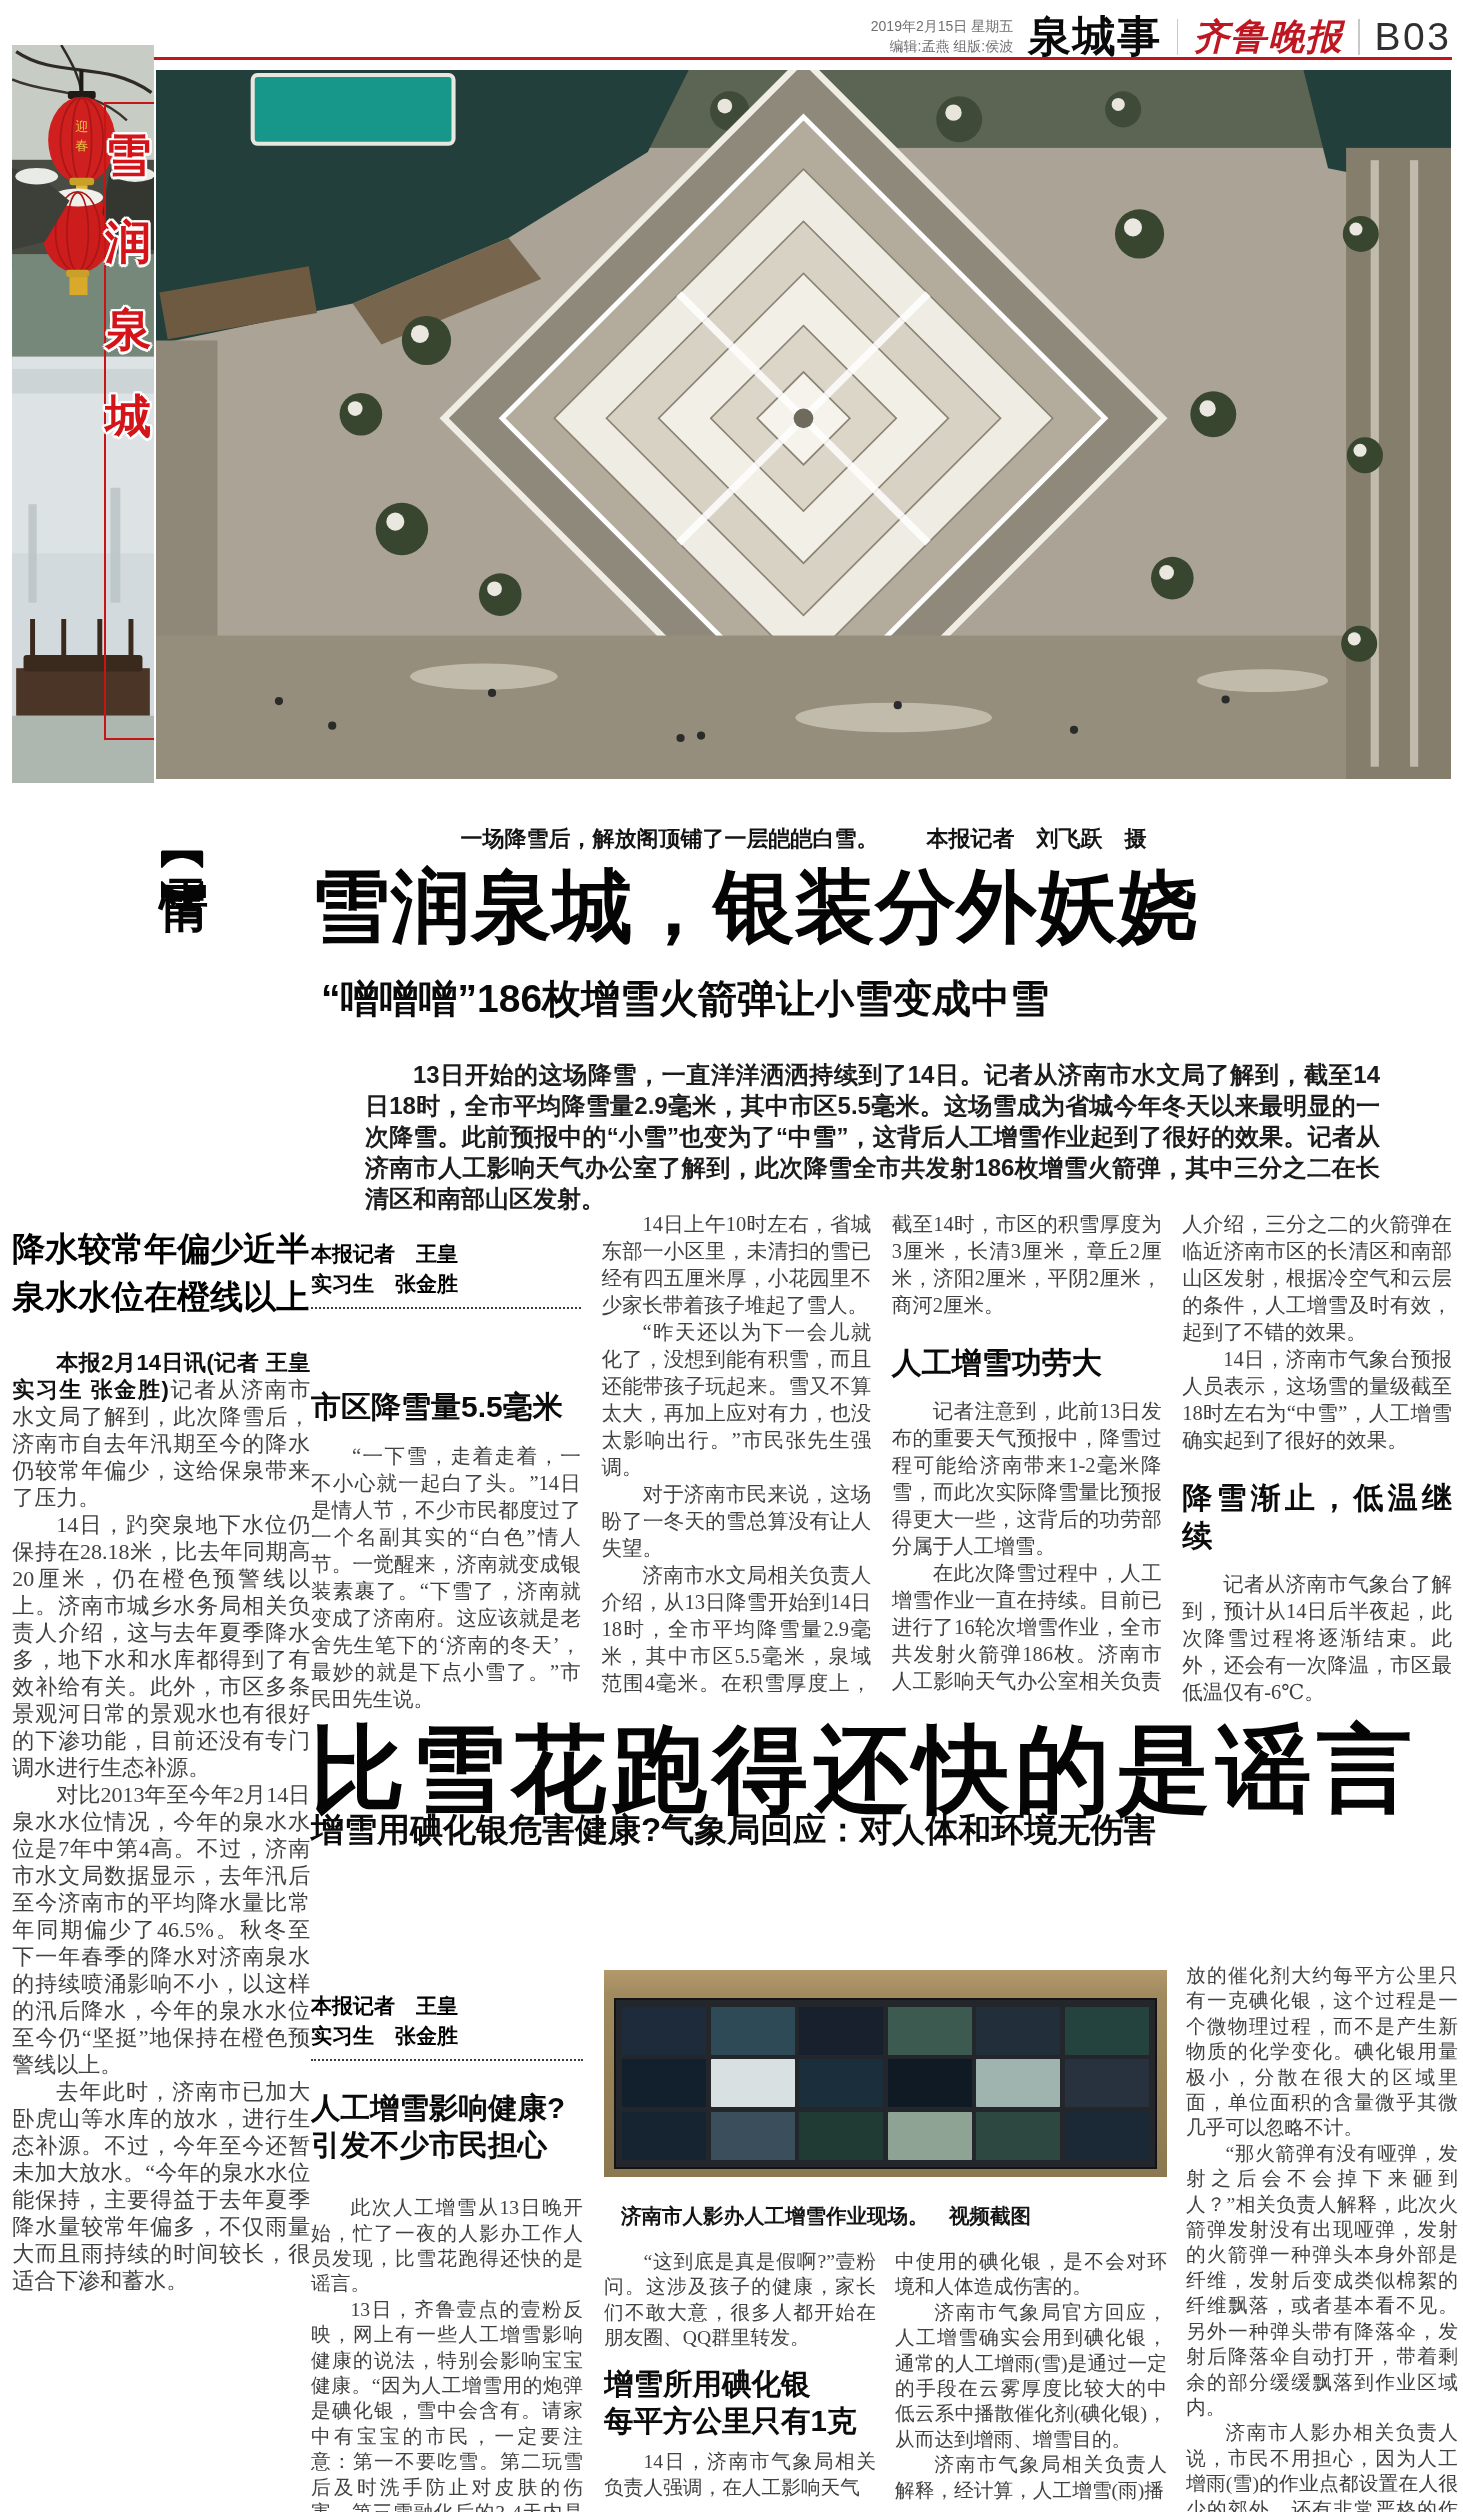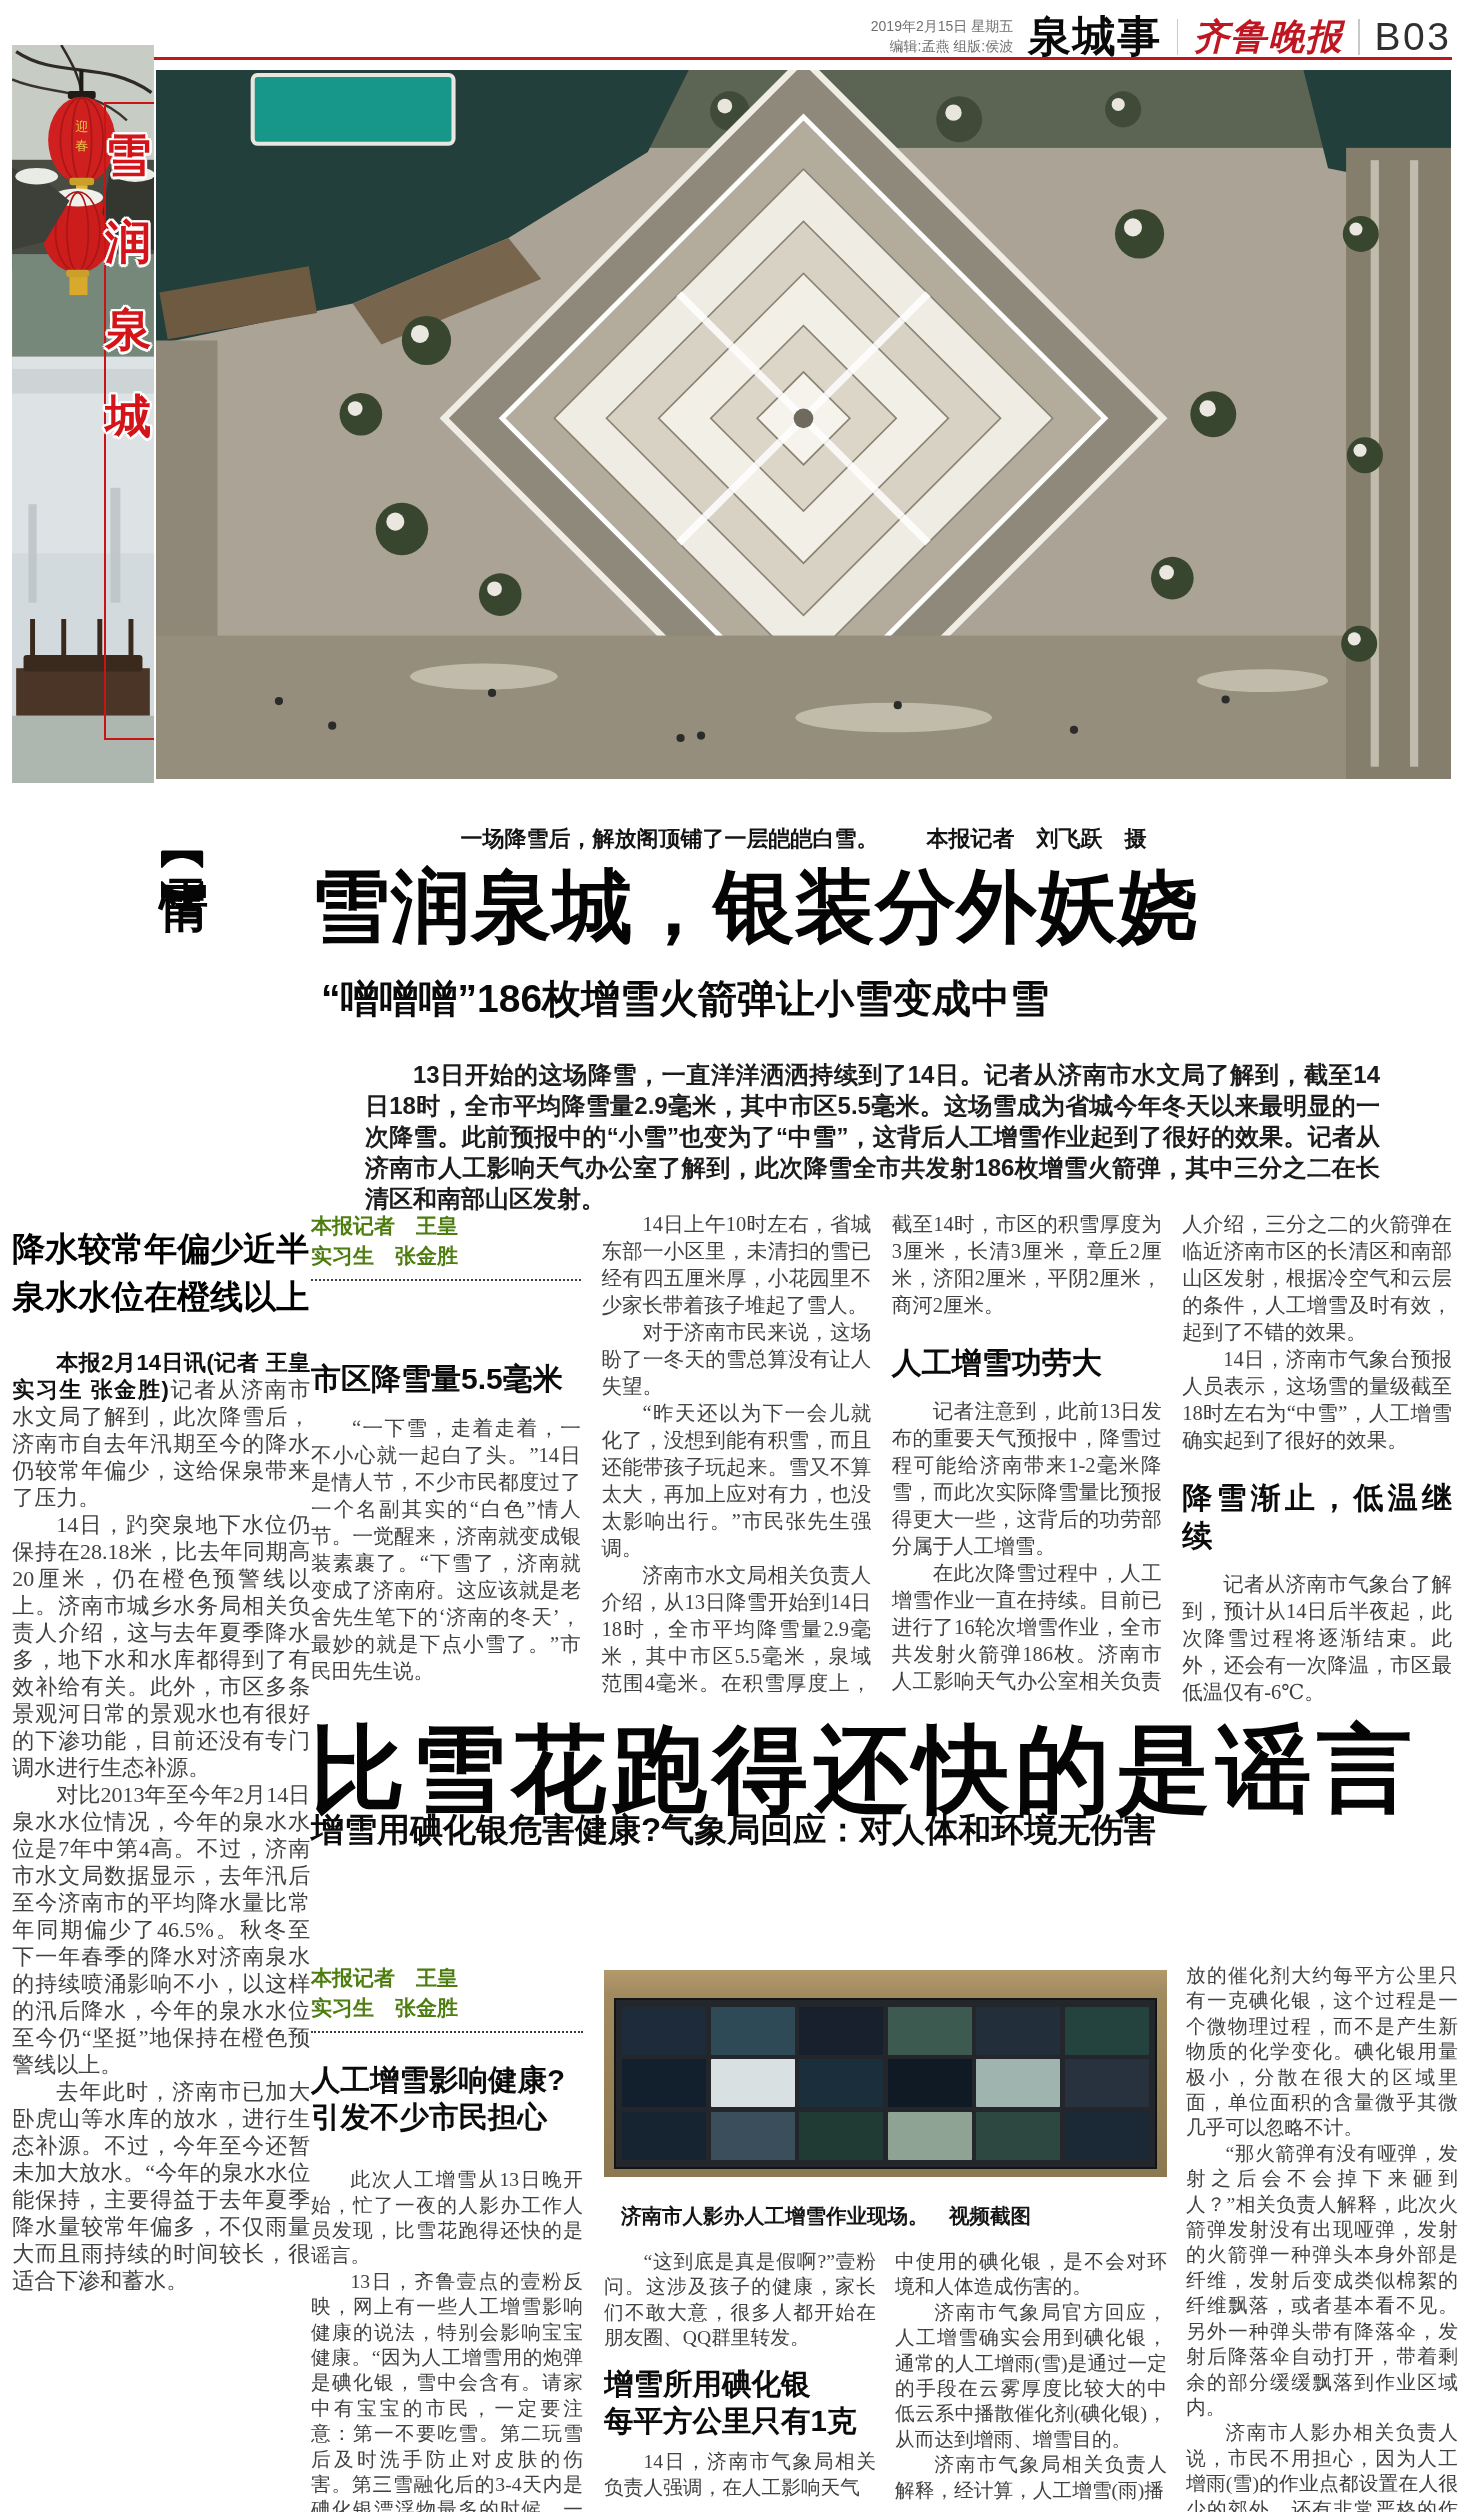--- a/index.html
+++ b/index.html
@@ -44,21 +44,21 @@
   .a1-headline{position:absolute;left:310px;top:854px;font-size:80px;font-weight:900;color:#050505;
      letter-spacing:0.8px;font-family:"Liberation Sans","DejaVu Sans",sans-serif;white-space:nowrap;}
   .a1-deck{position:absolute;left:321px;top:972px;font-size:39px;font-weight:900;color:#0a0a0a;
      font-family:"Liberation Sans","DejaVu Sans",sans-serif;white-space:nowrap;}
   .a1-intro{position:absolute;left:365px;top:1059px;width:1015px;font-size:24px;line-height:31px;
      font-weight:700;color:#1c1c1c;text-align:justify;text-indent:2em;
      font-family:"Liberation Sans","DejaVu Sans",sans-serif;}
 
   
   .byline{font-family:"Liberation Sans","DejaVu Sans",sans-serif;font-size:21px;font-weight:700;
-     color:#4d7c0f;line-height:30px;border-bottom:2.5px dotted #3c3c3c;padding-bottom:8.2px;}
+     color:#000000;line-height:30px;border-bottom:2.5px dotted #3c3c3c;padding-bottom:8.2px;margin-top:28px;}
   .subhead{font-family:"Liberation Sans","DejaVu Sans",sans-serif;font-weight:900;color:#0b0b0b;
      font-size:30px;line-height:38px;text-indent:0;}
 
   
   .a1-body{position:absolute;left:311px;top:1211px;width:1141px;height:502px;
      column-count:4;column-gap:20.5px;column-fill:auto;overflow:hidden;
      font-size:20.5px;line-height:27px;text-align:justify;color:#414141;}
   .a1-body p{margin:0;text-indent:2em;}
   .a1-body .subhead{margin:24.6px 0 16.4px 0;}
   .a1-body .subhead.first{margin-top:79px;}
@@ -262,22 +262,22 @@
   <div class="a1-intro">13日开始的这场降雪，一直洋洋洒洒持续到了14日。记者从济南市水文局了解到，截至14日18时，全市平均降雪量2.9毫米，其中市区5.5毫米。这场雪成为省城今年冬天以来最明显的一次降雪。此前预报中的“小雪”也变为了“中雪”，这背后人工增雪作业起到了很好的效果。记者从济南市人工影响天气办公室了解到，此次降雪全市共发射186枚增雪火箭弹，其中三分之二在长清区和南部山区发射。</div>
 
   <div class="a1-body">
     <div class="byline">
       <div>本报记者　王皇</div>
       <div>实习生　张金胜</div>
     </div>
     <div class="subhead first">市区降雪量5.5毫米</div>
     <p>“一下雪，走着走着，一不小心就一起白了头。”14日是情人节，不少市民都度过了一个名副其实的“白色”情人节。一觉醒来，济南就变成银装素裹了。“下雪了，济南就变成了济南府。这应该就是老舍先生笔下的‘济南的冬天’，最妙的就是下点小雪了。”市民田先生说。</p>
     <p>14日上午10时左右，省城东部一小区里，未清扫的雪已经有四五厘米厚，小花园里不少家长带着孩子堆起了雪人。</p>
+    <p>“昨天还以为下一会儿就化了，没想到能有积雪，而且还能带孩子玩起来。雪又不算太大，再加上应对有力，也没太影响出行。”市民张先生强调。</p>
     <p>对于济南市民来说，这场盼了一冬天的雪总算没有让人失望。</p>
-    <p>“昨天还以为下一会儿就化了，没想到能有积雪，而且还能带孩子玩起来。雪又不算太大，再加上应对有力，也没太影响出行。”市民张先生强调。</p>
     <p>济南市水文局相关负责人介绍，从13日降雪开始到14日18时，全市平均降雪量2.9毫米，其中市区5.5毫米，泉域范围4毫米。在积雪厚度上，截至14时，市区的积雪厚度为3厘米，长清3厘米，章丘2厘米，济阳2厘米，平阴2厘米，商河2厘米。</p>
     <div class="subhead">人工增雪功劳大</div>
     <p>记者注意到，此前13日发布的重要天气预报中，降雪过程可能给济南带来1-2毫米降雪，而此次实际降雪量比预报得更大一些，这背后的功劳部分属于人工增雪。</p>
     <p>在此次降雪过程中，人工增雪作业一直在持续。目前已进行了16轮次增雪作业，全市共发射火箭弹186枚。济南市人工影响天气办公室相关负责人介绍，三分之二的火箭弹在临近济南市区的长清区和南部山区发射，根据冷空气和云层的条件，人工增雪及时有效，起到了不错的效果。</p>
     <p>14日，济南市气象台预报人员表示，这场雪的量级截至18时左右为“中雪”，人工增雪确实起到了很好的效果。</p>
     <div class="subhead">降雪渐止，低温继续</div>
     <p>记者从济南市气象台了解到，预计从14日后半夜起，此次降雪过程将逐渐结束。此外，还会有一次降温，市区最低温仅有-6℃。</p>
 
   </div>
 

